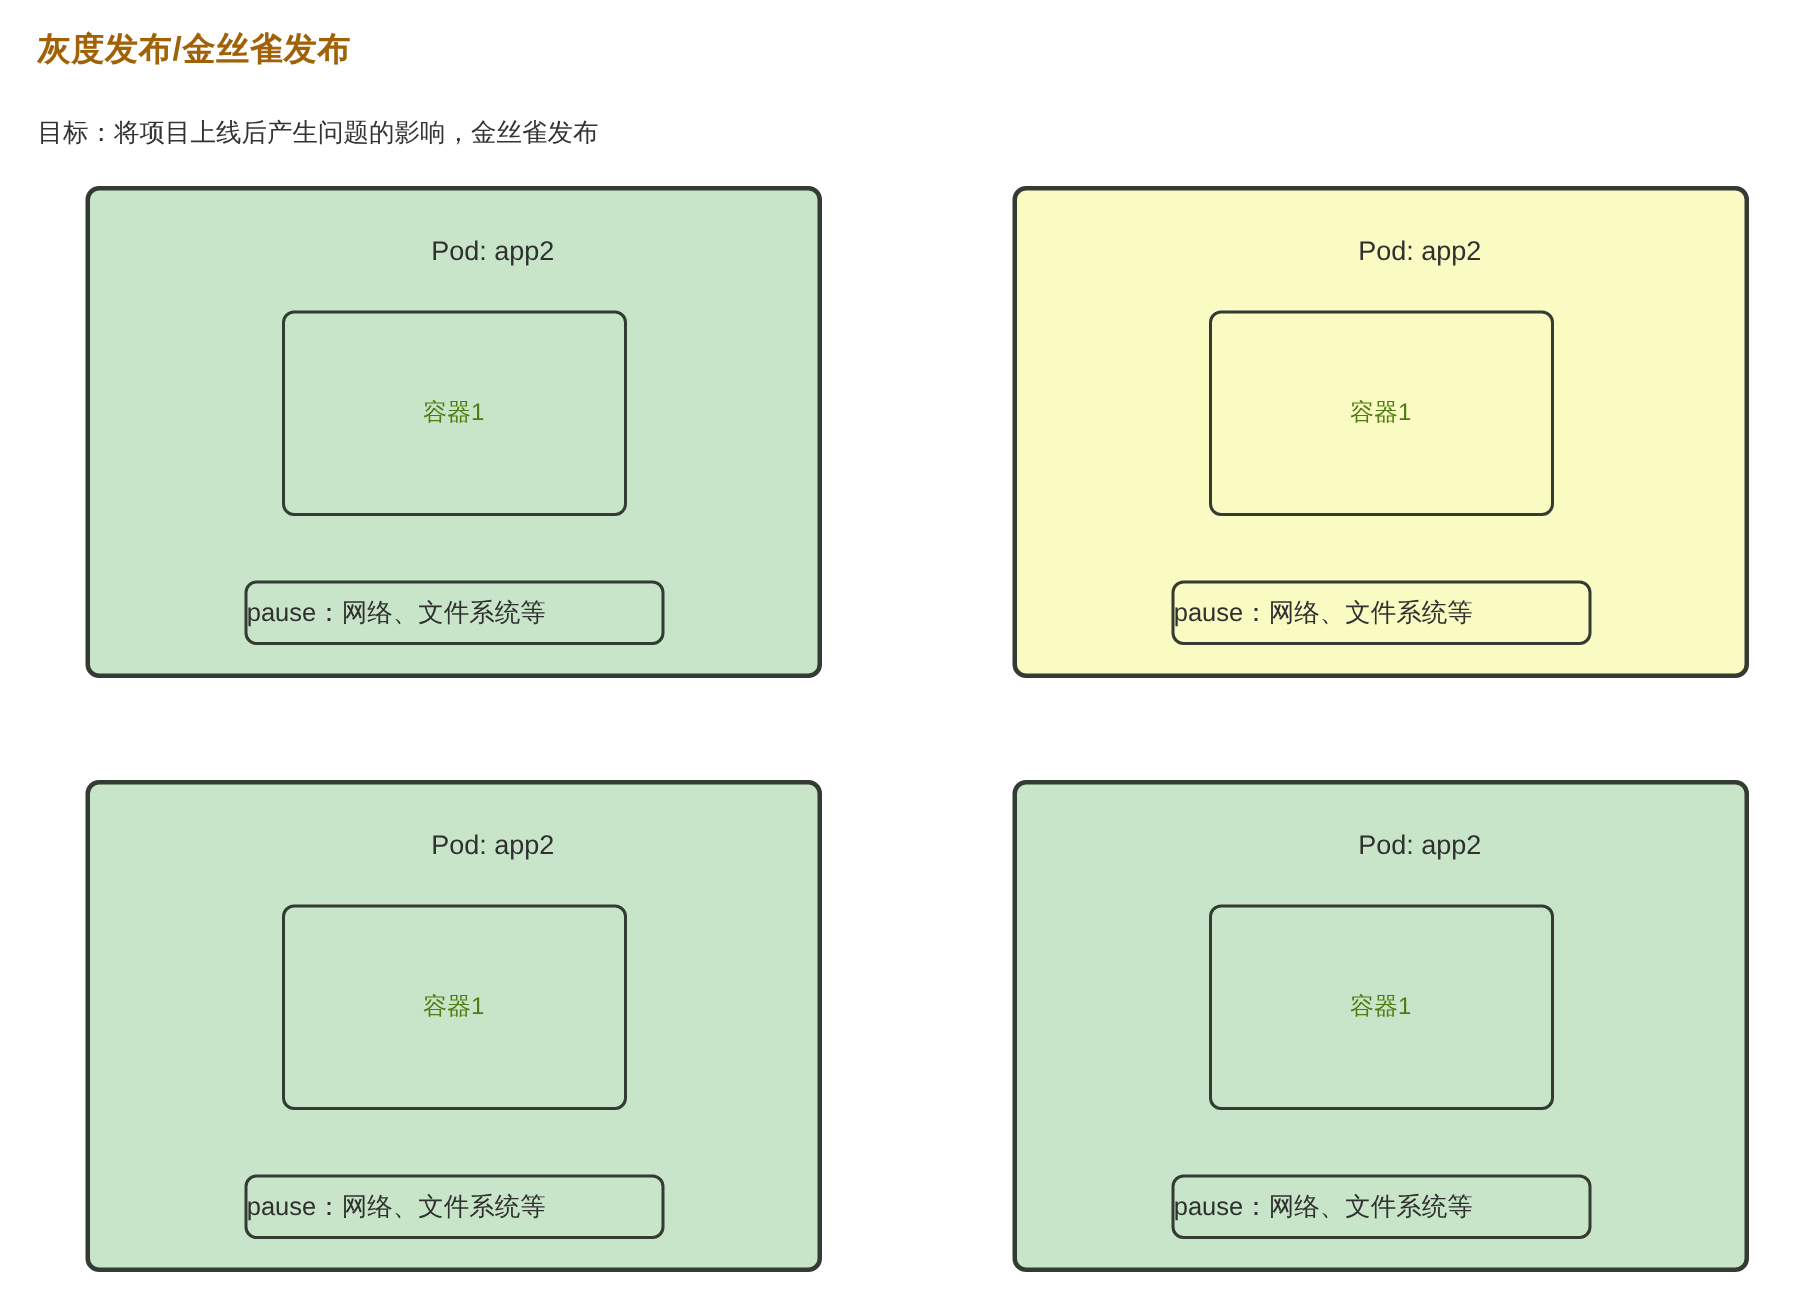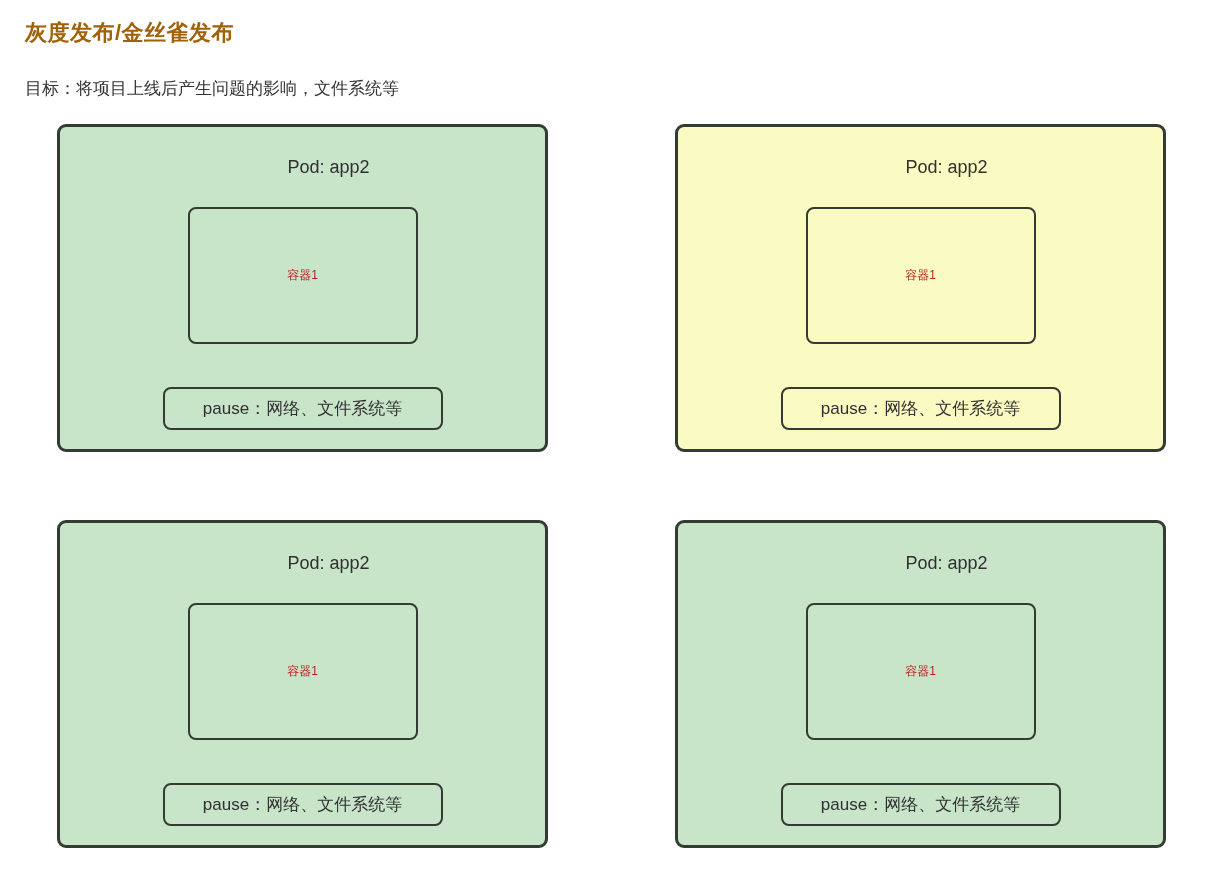--- a/index.html
+++ b/index.html
@@ -58,55 +58,54 @@
     width: 230px;
     height: 137px;
     box-sizing: border-box;
     border: 2.5px solid #333b33;
     border-radius: 8px;
     display: flex;
     align-items: center;
     justify-content: center;
   }
   .container-label {
-    font-size: 12px;
-    color: #b91c1c;
+    font-size: 16px;
+    color: #4d7c0f;
   }
   .pause-box {
     position: absolute;
     top: 260px;
     left: 50%;
     transform: translateX(-50%);
     width: 280px;
     height: 43px;
     box-sizing: border-box;
     border: 2.5px solid #333b33;
     border-radius: 8px;
     display: flex;
     align-items: center;
-    justify-content: center;
   }
   .pause-label {
     font-size: 17px;
     color: #303030;
     white-space: nowrap;
   }
   #pod-0 { left: 57px;  top: 124px; }
   #pod-1 { left: 675px; top: 124px; }
   #pod-2 { left: 57px;  top: 520px; }
   #pod-3 { left: 675px; top: 520px; }
 </style>
 </head>
 <body>
 
 <div id="stage">
 
   <div class="page-title">灰度发布/金丝雀发布</div>
 
-  <div class="page-subtitle">目标：将项目上线后产生问题的影响，文件系统等</div>
+  <div class="page-subtitle">目标：将项目上线后产生问题的影响，金丝雀发布</div>
 
   <div id="pod-0" class="pod" style="background: rgb(200, 229, 201);">
     <div class="pod-title">Pod: app2</div>
     <div class="container-box">
       <span class="container-label">容器1</span>
     </div>
     <div class="pause-box">
       <span class="pause-label">pause：网络、文件系统等</span>
     </div>
   </div>

